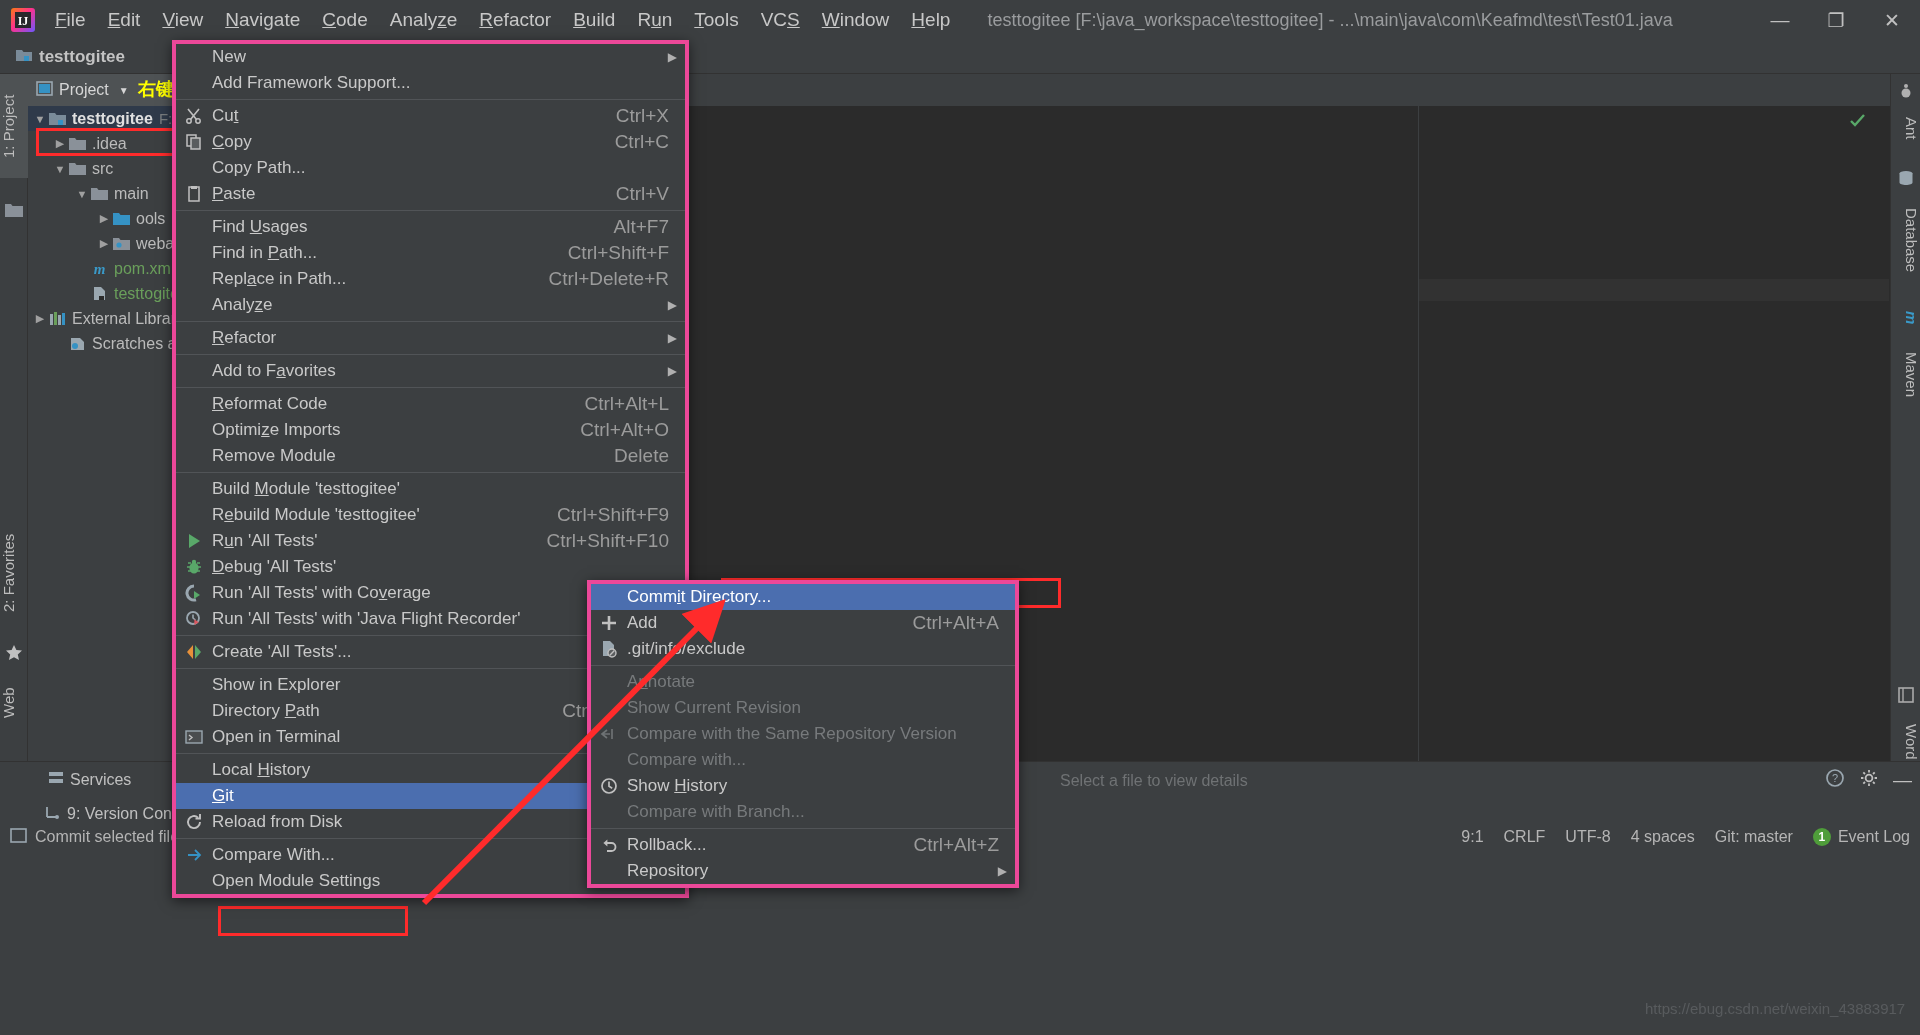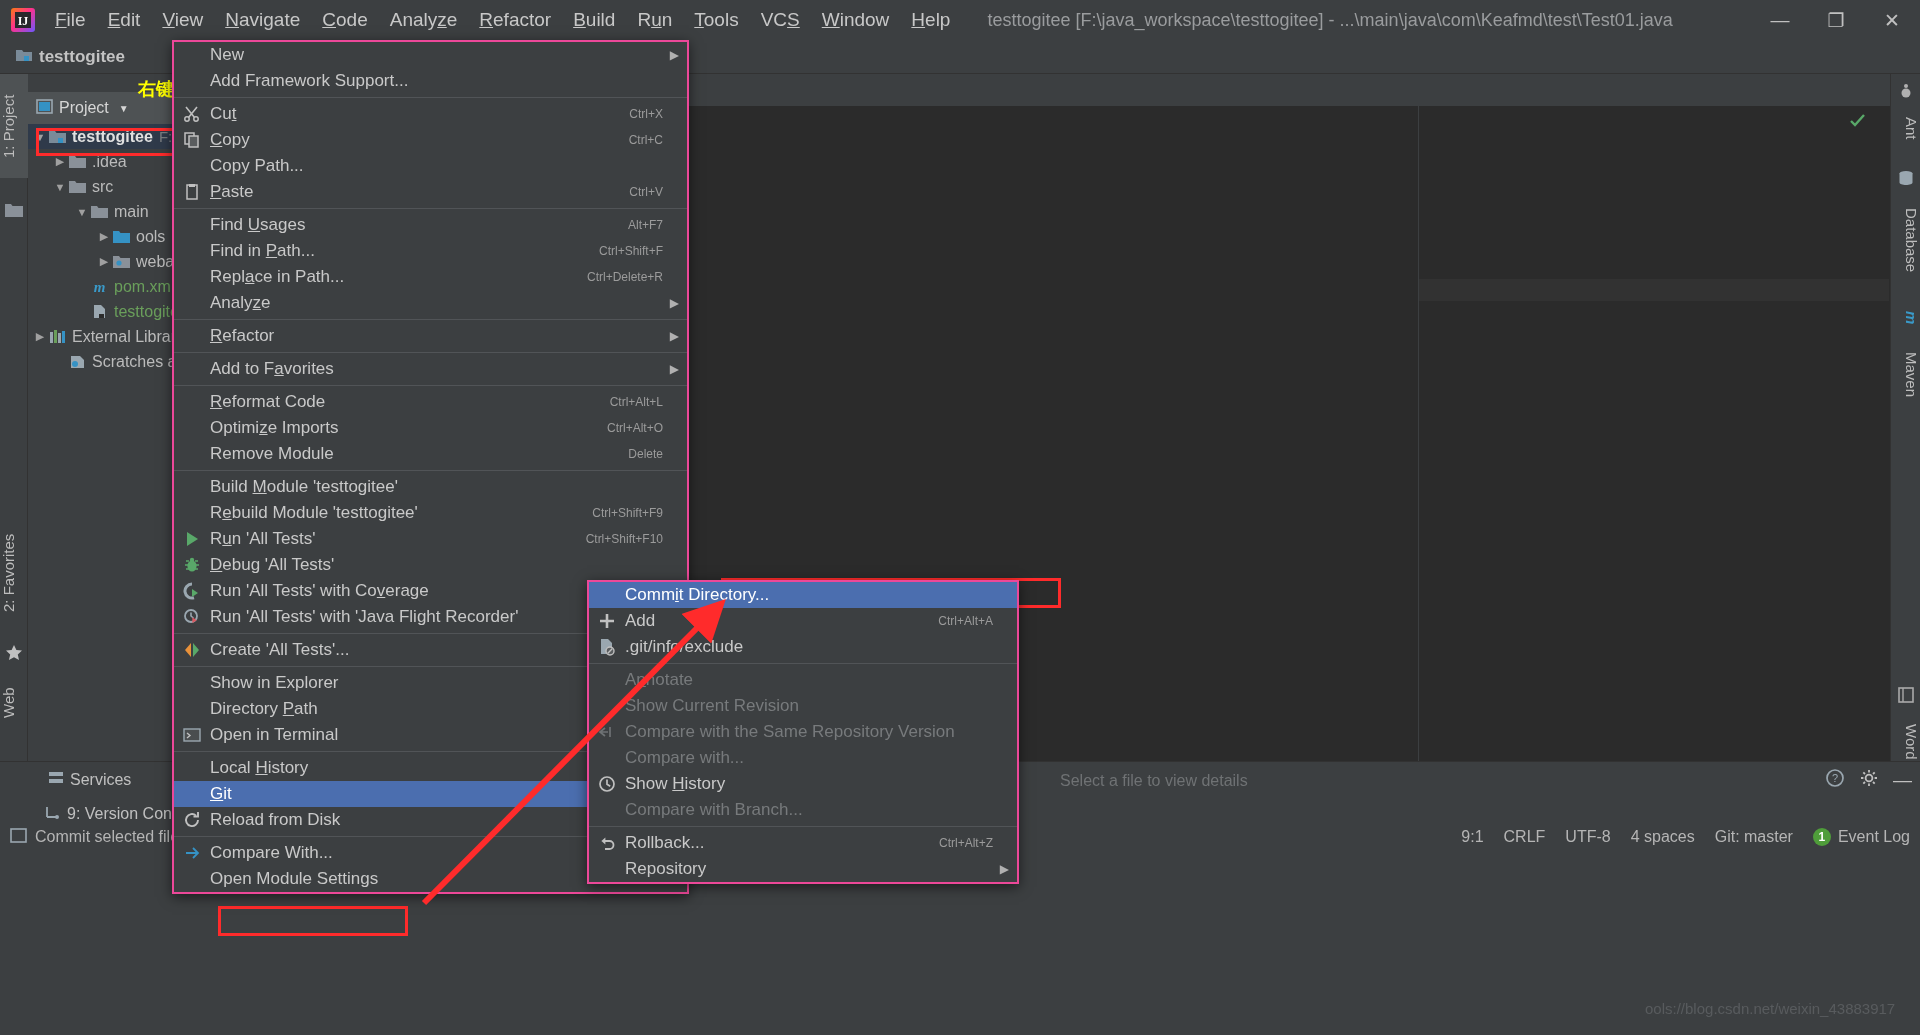--- a/index.html
+++ b/index.html
@@ -62,21 +62,21 @@
     border-left:1px solid #323232;
   }
   .rtab{
     position:absolute;right:0;width:30px;
     writing-mode:vertical-rl;
     font-size:15px;color:#bdbdbd;text-align:center;padding:6px 0;white-space:nowrap;
   }
 
   
   .projpanel{
-    position:absolute;left:28px;top:92px;width:163px;height:687px;background:#3c3f41;
+    position:absolute;left:28px;top:74px;width:163px;height:687px;background:#3c3f41;
   }
   .projhead{
     height:32px;display:flex;align-items:center;gap:6px;padding-left:8px;
     background:#4e5254;font-size:16px;color:#d6d6d6;
   }
   .tree{position:absolute;left:0;top:32px;width:163px;}
   .trow{height:25px;display:flex;align-items:center;font-size:16px;white-space:nowrap;position:relative;}
   .arrow{width:16px;display:inline-block;text-align:center;font-size:11px;color:#a0a0a0;flex:none;}
   .ficon{width:19px;flex:none;display:flex;align-items:center;justify-content:center;margin-right:5px;}
   .trow.sel{background:#2f3a4a;}
@@ -125,30 +125,30 @@
     display:flex;align-items:center;font-size:16px;color:#b5b5b5;
   }
   .sb-left{display:flex;align-items:center;gap:8px;padding-left:10px;}
   .sb-right{position:absolute;right:10px;display:flex;align-items:center;gap:20px;}
   .evlog{display:flex;align-items:center;gap:7px;}
   .dot-green{width:18px;height:18px;border-radius:50%;background:#4f9d3a;color:#fff;font-size:12px;
              display:flex;align-items:center;justify-content:center;font-weight:bold;}
 
   
   .ctxmenu{
-    position:absolute;background:#3c3f41;border:2px solid #ec4899;
+    position:absolute;background:#3c3f41;border:4px solid #ec4899;
     box-shadow:0 3px 12px rgba(0,0,0,.55);z-index:50;
   }
   .ctxrow{
     height:26px;display:flex;align-items:center;font-size:17px;color:#c9c9c9;
     position:relative;padding-left:0;white-space:nowrap;
   }
   .ctxrow .cicon{width:36px;flex:none;display:flex;align-items:center;justify-content:center;}
   .ctxrow .clabel{flex:1;}
-  .ctxrow .ckey{color:#9b9b9b;font-size:12px;padding-right:24px;}
+  .ctxrow .ckey{color:#9b9b9b;font-size:19px;padding-right:16px;}
   .ctxrow .csub{position:absolute;right:8px;font-size:12px;color:#b0b0b0;}
   .ctxrow.sel{background:#4b6eaf;color:#ffffff;}
   .ctxrow.disabled{color:#777a7c;}
   .ctxsep{height:1px;background:#515457;margin:3px 0;}
 
   
   .annot{position:absolute;z-index:80;pointer-events:none;}
 </style>
 </head>
 <body>
@@ -602,21 +602,21 @@
       <span>UTF-8</span>
       <span>4 spaces</span>
       <span>Git: master</span>
       <span class="evlog">
         <span class="dot-green">1</span>
         <span>Event Log</span>
       </span>
     </div>
   </div>
 
-  <div style="position:absolute;left:1645px;top:1000px;font-size:15px;color:#5d6063;opacity:.85;">ools://blog.csdn.net/weixin_43883917</div>
+  <div style="position:absolute;left:1645px;top:1000px;font-size:15px;color:#5d6063;opacity:.85;">https://ebug.csdn.net/weixin_43883917</div>
 
   <div class="ctxmenu" id="ctxmain" style="left:172px;top:40px;width:517px;">
       <div class="ctxrow">
         <span class="cicon"></span>
         <span class="clabel">New</span>
         <span class="csub">▶</span>
       </div>
       <div class="ctxrow">
         <span class="cicon"></span>
         <span class="clabel">Add Framework Support...</span>

